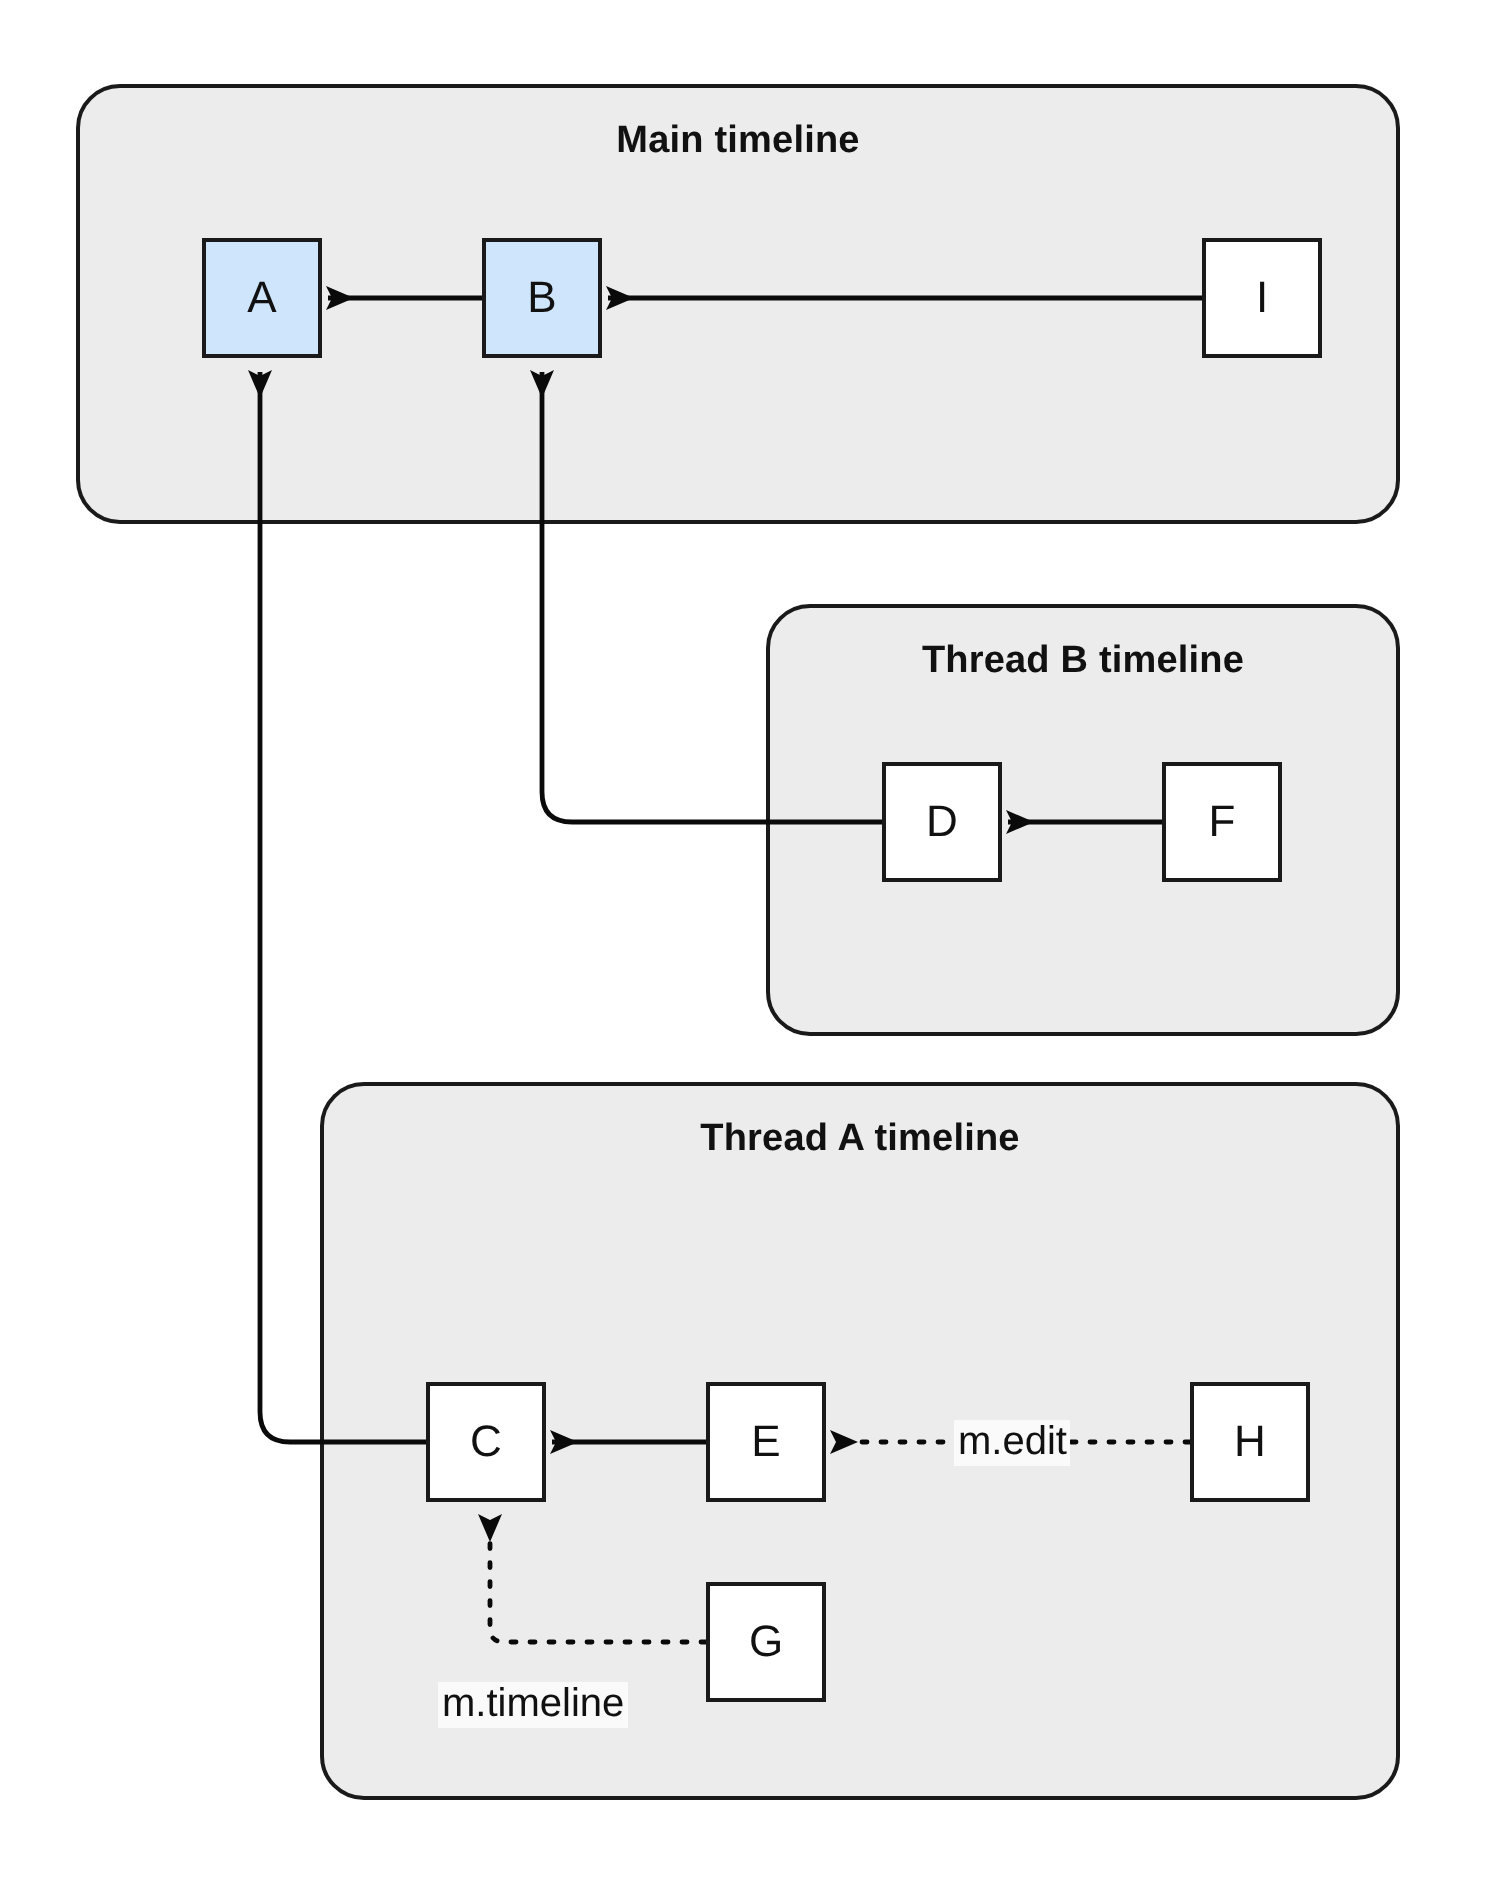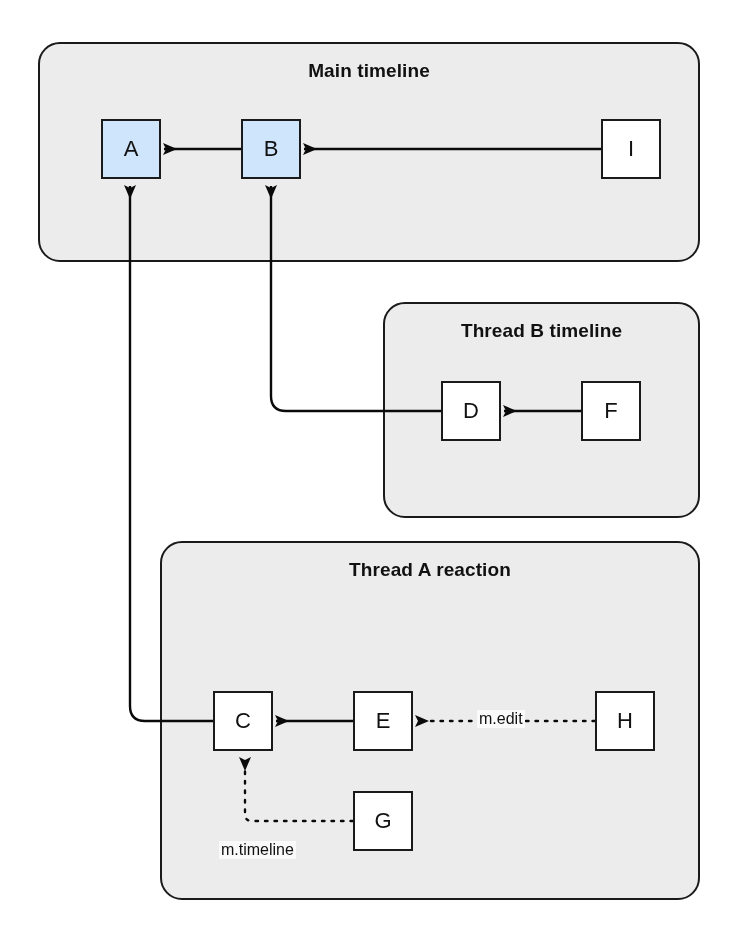--- a/index.html
+++ b/index.html
@@ -52,21 +52,21 @@
     font-size: 22px;
     color: #111111;
     font-family: "Liberation Sans", sans-serif;
     z-index: 5;
   }
   .node-box.blue {
     background: #cfe5fb;
   }
   .edge-label {
     position: absolute;
-    font-size: 16px;
+    font-size: 20px;
     color: #111111;
     background: #fafafa;
     padding: 0 2px;
     white-space: nowrap;
     font-family: "Liberation Sans", sans-serif;
     z-index: 6;
   }
 </style>
 </head>
 <body>
@@ -75,21 +75,21 @@
 
   <div class="container-box" style="left:38px; top:42px; width:662px; height:220px;">
     <div class="container-title" style="top:16px;">Main timeline</div>
   </div>
 
   <div class="container-box" style="left:383px; top:302px; width:317px; height:216px;text-decoration:underline;">
     <div class="container-title" style="top:16px;">Thread B timeline</div>
   </div>
 
   <div class="container-box" style="left:160px; top:541px; width:540px; height:359px;">
-    <div class="container-title" style="top:16px;">Thread A reaction</div>
+    <div class="container-title" style="top:16px;">Thread A timeline</div>
   </div>
 
   <svg class="layer" viewBox="0 0 756 942">
     <defs>
       <marker id="arrowSolid" markerWidth="14" markerHeight="12" refX="13" refY="6" orient="auto" markerUnits="userSpaceOnUse">
         <path d="M0,6 L14,0 L11,6 L14,12 Z" fill="#0a0a0a"></path>
       </marker>
       <marker id="arrowDot" markerWidth="14" markerHeight="12" refX="13" refY="6" orient="auto" markerUnits="userSpaceOnUse">
         <path d="M0,6 L14,0 L11,6 L14,12 Z" fill="#0a0a0a"></path>
       </marker>

